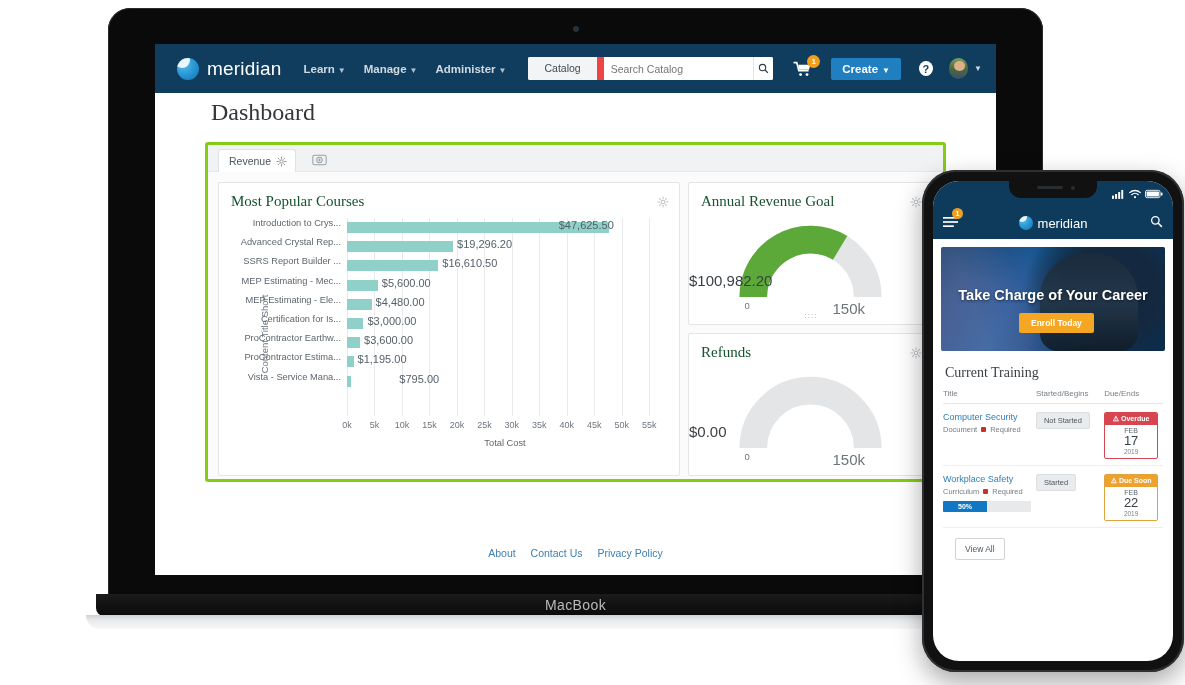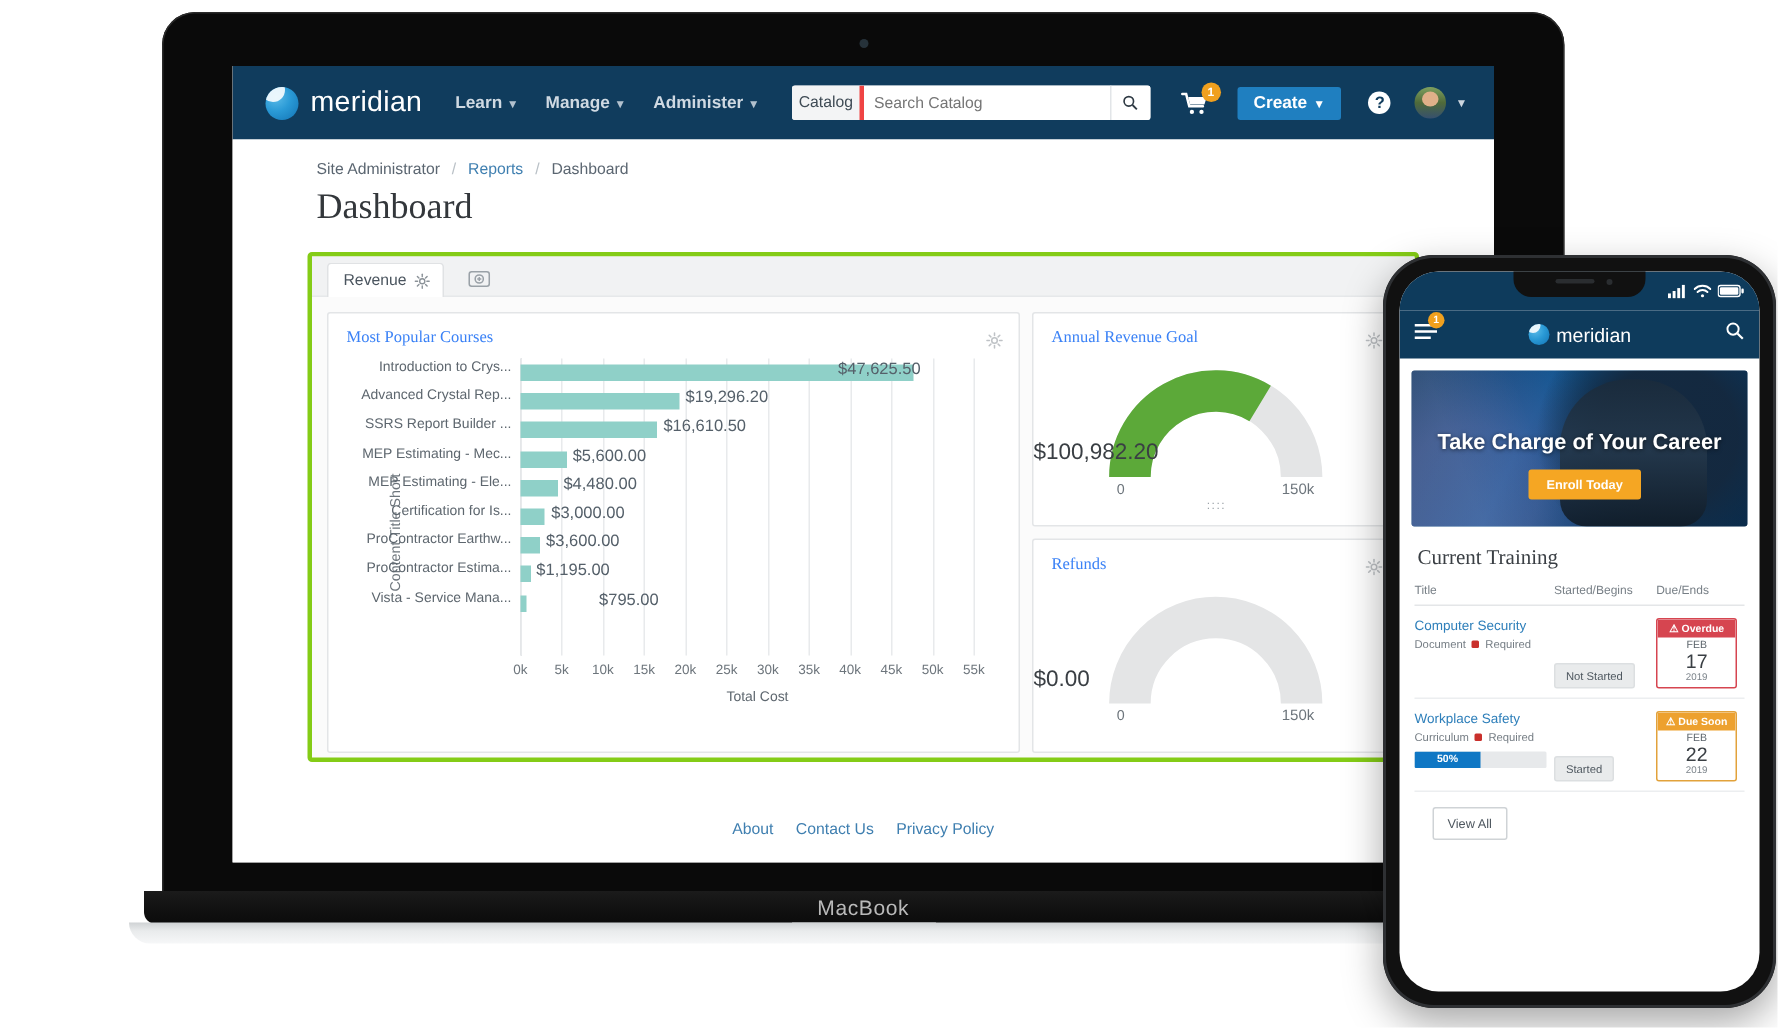--- a/index.html
+++ b/index.html
@@ -40,21 +40,21 @@
   .brand-dot{width:22px;height:22px;border-radius:50%;
     background:radial-gradient(circle at 32% 30%,#5bbbe8 0%,#2a9ad6 45%,#1273b4 100%);
     position:relative;overflow:hidden;}
   .brand-dot:after{content:"";position:absolute;left:-3px;top:-6px;width:16px;height:16px;
     border-radius:50%;background:#ffffff;opacity:.88;}
   .brand-name{color:#fff;font-size:19px;letter-spacing:.2px;}
   .nav-links{display:flex;align-items:center;gap:18px;}
   .nav-link{color:#cfd9e2;font-size:11.5px;font-weight:bold;cursor:pointer;white-space:nowrap;}
   .nav-link .caret{font-size:8px;margin-left:3px;opacity:.85;}
   .search-wrap{display:flex;align-items:center;margin-left:22px;height:23px;background:#fff;border-radius:2px;overflow:hidden;}
-  .search-cat{font-size:10.5px;color:#3f4b55;padding:0 4px;line-height:23px;border-right:3px solid #ef4444;background:#f3f4f5;height:23px;}
+  .search-cat{font-size:10.5px;color:#3f4b55;padding:0 16px;line-height:23px;border-right:7px solid #ef4444;background:#f3f4f5;height:23px;}
   .search-input{border:0;outline:0;width:150px;height:23px;font-size:10.5px;color:#4a5560;padding:0 7px;font-family:"Liberation Sans",sans-serif;}
   .search-btn{width:26px;height:23px;display:flex;align-items:center;justify-content:center;border-left:1px solid #e2e5e8;cursor:pointer;background:#fff;}
   .cart{margin-left:20px;position:relative;display:flex;align-items:center;cursor:pointer;}
   .cart-badge{position:absolute;left:14px;top:-6px;background:#f0a01e;color:#fff;font-size:8px;
     width:13px;height:13px;border-radius:50%;display:flex;align-items:center;justify-content:center;font-weight:bold;}
   .create-btn{margin-left:18px;background:#1f7fc0;color:#fff;font-size:11.5px;font-weight:bold;
     padding:5px 11px;border-radius:2px;cursor:pointer;white-space:nowrap;}
   .create-btn .caret{font-size:8px;margin-left:4px;}
   .help-ic{margin-left:18px;width:15px;height:15px;border-radius:50%;background:#fff;color:#103c5d;
     font-size:11px;font-weight:bold;display:flex;align-items:center;justify-content:center;cursor:pointer;}
@@ -71,21 +71,21 @@
   .page-title{padding:6px 0 0 56px;font-size:24px;color:#33373b;font-family:"Liberation Serif",serif;}
 
   .panel{margin:16px 50px 0 50px;background:#fbfbfb;border:3px solid #84cc16;border-radius:3px;height:340px;box-sizing:border-box;}
   .tabs{display:flex;align-items:flex-end;height:26px;padding-left:10px;border-bottom:1px solid #e6e8ea;background:#f1f2f3;}
   .tab{background:#fff;border:1px solid #e0e2e4;border-bottom:none;border-radius:3px 3px 0 0;
     font-size:10.5px;color:#4b555f;padding:5px 8px 5px 10px;display:flex;align-items:center;gap:5px;cursor:pointer;position:relative;top:1px;}
   .tab-icon-btn{margin-left:8px;padding:4px 8px;cursor:pointer;display:flex;align-items:center;}
 
   .cards{display:flex;gap:8px;padding:10px;box-sizing:border-box;height:314px;}
   .card{background:#fff;border:1px solid #e3e5e7;border-radius:2px;position:relative;box-sizing:border-box;}
-  .card-title{font-family:"Liberation Serif",serif;font-size:11px;color:#3b82f6;padding:10px 0 0 12px;}
+  .card-title{font-family:"Liberation Serif",serif;font-size:15px;color:#14532d;padding:10px 0 0 12px;}
   .gear{position:absolute;right:10px;top:11px;cursor:pointer;opacity:.55;}
   .card-big{flex:0 0 462px;height:294px;}
   .card-col{display:flex;flex-direction:column;gap:8px;flex:1;}
   .card-small{height:143px;}
 
   
   .chart{position:relative;width:100%;height:244px;margin-top:2px;}
   .ylab{position:absolute;left:6px;top:50%;transform:translateY(-50%) rotate(-90deg);
     font-size:9.5px;color:#6d757c;white-space:nowrap;}
   .plot{position:absolute;left:128px;top:6px;right:16px;bottom:40px;}
@@ -96,21 +96,21 @@
   .bar-val{position:absolute;top:1px;font-size:11px;color:#55606a;white-space:nowrap;}
   .cat{position:absolute;right:100%;margin-right:6px;top:0px;font-size:9.3px;color:#5d666e;white-space:nowrap;}
   .xticks{position:absolute;left:128px;right:16px;bottom:24px;height:12px;}
   .xtick{position:absolute;font-size:9px;color:#6d757c;transform:translateX(-50%);}
   .xlab{position:absolute;left:128px;right:16px;bottom:8px;text-align:center;font-size:9.3px;color:#5d666e;}
 
   
   .gauge-wrap{position:relative;width:100%;height:108px;margin-top:2px;}
   .gauge-val{position:absolute;width:100%;top:60px;font-size:15px;color:#3a3f44;font-family:"Liberation Sans",sans-serif;}
   .gauge-min{position:absolute;left:50%;margin-left:-66px;top:88px;font-size:9.5px;color:#6d757c;}
-  .gauge-max{position:absolute;left:50%;margin-left:44px;top:88px;font-size:10px;color:#6d757c;}
+  .gauge-max{position:absolute;left:50%;margin-left:22px;top:88px;font-size:15px;color:#6d757c;}
   .gauge-handle{position:absolute;left:50%;margin-left:-6px;top:99px;font-size:8px;color:#9aa1a7;letter-spacing:1px;}
 
   .footer-links{position:absolute;left:0;right:0;bottom:16px;text-align:center;font-size:10.5px;}
   .footer-links span{color:#3f7fb0;margin:0 6px;cursor:pointer;}
 
   
   #phone{position:absolute;left:922px;top:170px;width:262px;height:502px;}
   .ph-body{position:absolute;left:0;top:0;width:262px;height:502px;background:#111;
     border-radius:34px;box-shadow:0 0 0 2px #2e3033 inset, 0 10px 26px rgba(0,0,0,.35);}
   .ph-screen{position:absolute;left:11px;top:11px;width:240px;height:480px;background:#fff;
@@ -147,21 +147,21 @@
 
   .ph-sec-title{font-family:"Liberation Serif",serif;font-size:14px;color:#3a3f44;padding:6px 0 0 12px;}
   .ph-table{margin:8px 10px 0 10px;}
   .ph-thead{display:flex;font-size:8px;color:#777f86;padding-bottom:5px;border-bottom:1px solid #e4e6e8;}
   .th-title{flex:1.5;} .th-start{flex:1.1;} .th-due{flex:0.95;}
   .ph-row{display:flex;padding:8px 0 6px 0;border-bottom:1px solid #eceef0;position:relative;}
   .rc-title{flex:1.5;}
   .rc-link{color:#2e7fba;font-size:9px;display:block;cursor:pointer;}
   .rc-meta{font-size:7.5px;color:#767e85;margin-top:3px;display:flex;align-items:center;gap:4px;}
   .req-dot{display:inline-block;width:5px;height:5px;background:#c9302c;border-radius:1px;}
-  .rc-start{flex:1.1;display:flex;align-items:flex-end;}
+  .rc-start{flex:1.1;display:flex;align-items:flex-start;}
   .pill{background:#e9ebec;border:1px solid #dcdfe1;border-radius:2px;font-size:7.5px;color:#4e575f;padding:3px 7px;}
   .rc-due{flex:0.95;}
   .due-box{border:1px solid #d64550;border-radius:2px;overflow:hidden;width:52px;}
   .due-box.warn{border-color:#e2a23b;}
   .due-hd{background:#d64550;color:#fff;font-size:7px;font-weight:bold;text-align:center;padding:2px 0;}
   .due-hd.warn{background:#eda12f;}
   .due-mon{font-size:7px;color:#5b646b;text-align:center;padding-top:2px;}
   .due-day{font-size:13px;color:#3a3f44;text-align:center;line-height:14px;}
   .due-yr{font-size:6.5px;color:#7b838a;text-align:center;padding-bottom:3px;}
   .prog{margin-top:5px;width:88px;height:11px;background:#e7e9eb;border-radius:1px;overflow:hidden;}
@@ -221,27 +221,20 @@
           <span>Create</span><span class="caret">▼</span>
         </div>
 
         <div class="help-ic">?</div>
 
         <div class="avatar"></div>
         <div class="ava-caret">▼</div>
       </div>
 
       <div class="page">
-        <div class="crumbs">
-          <span>Site Administrator</span>
-          <span class="sep">/</span>
-          <a>Reports</a>
-          <span class="sep">/</span>
-          <span>Dashboard</span>
-        </div>
 
         <div class="page-title">Dashboard</div>
 
         <div class="panel">
           <div class="tabs">
             <div class="tab">
               <span>Revenue</span>
               <svg width="11" height="11" viewBox="0 0 20 20">
                 <circle cx="10" cy="10" r="3.1" fill="none" stroke="#8b9298" stroke-width="1.7"></circle>
                 <g stroke="#8b9298" stroke-width="1.7" stroke-linecap="round">

